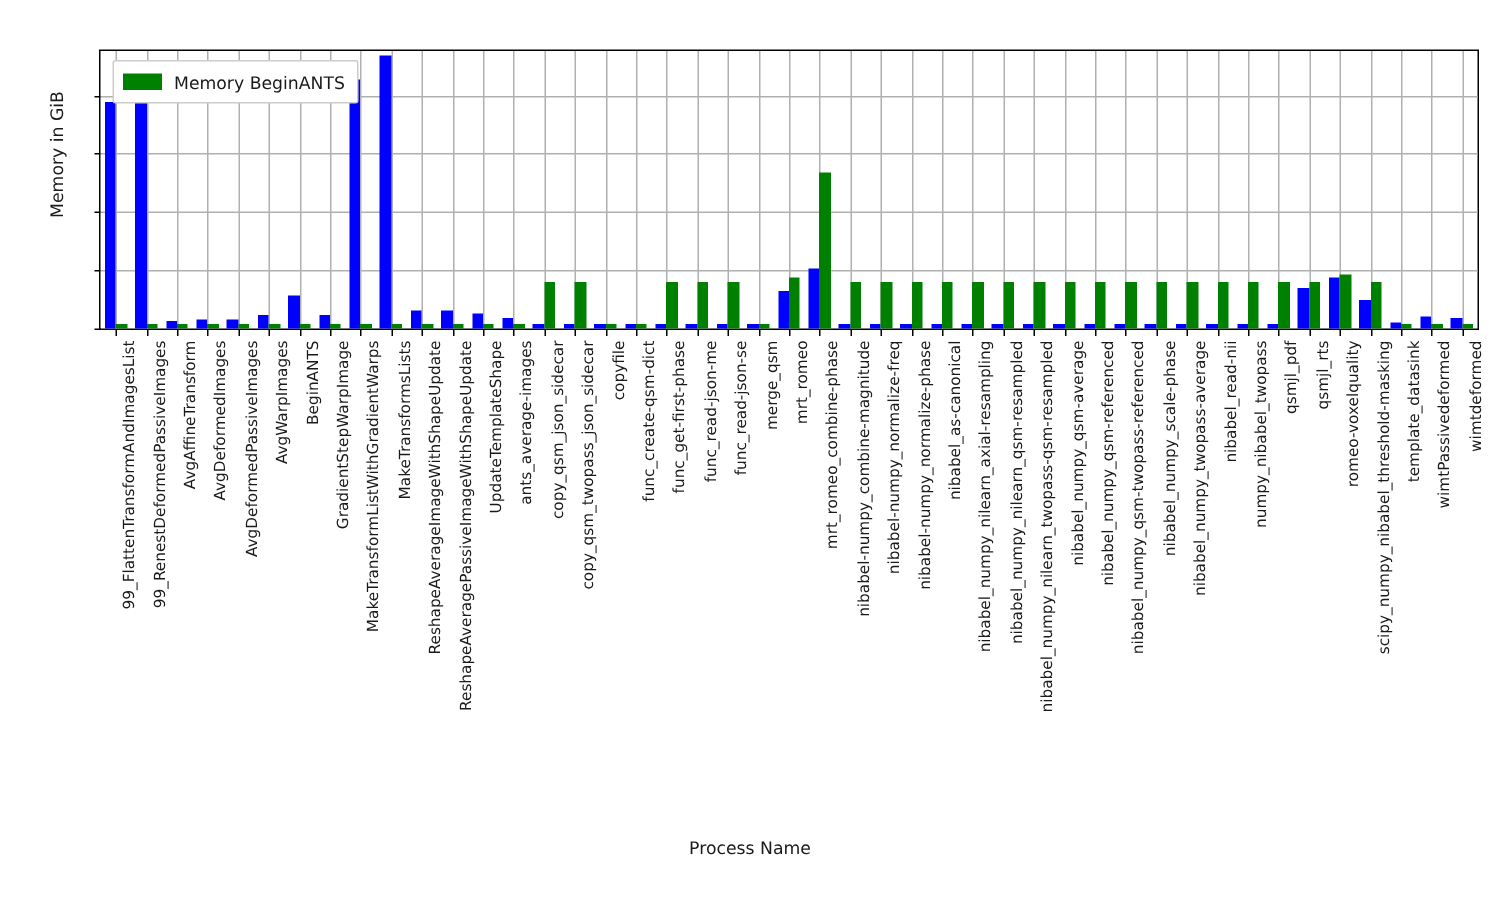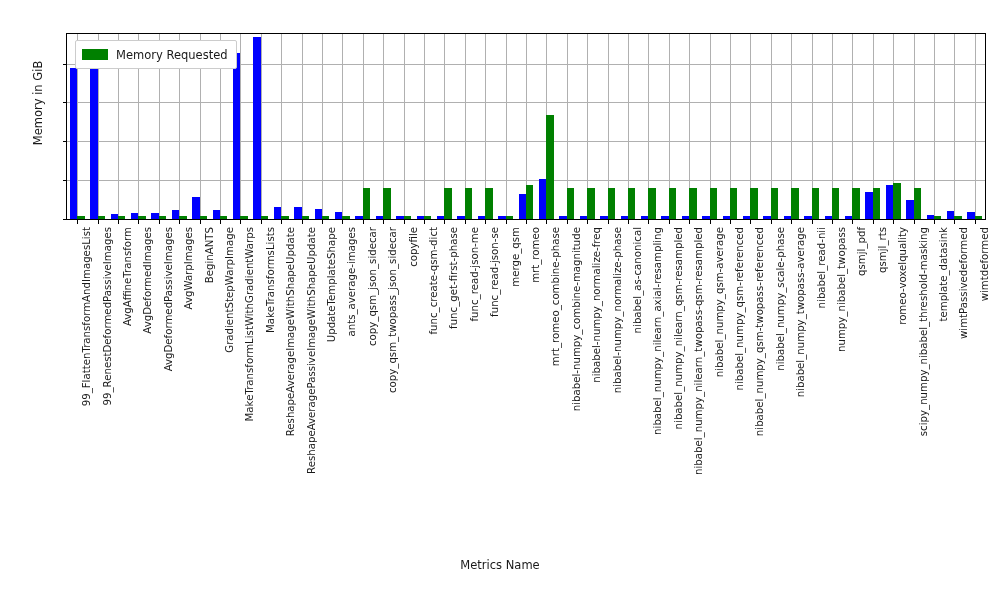--- a/index.html
+++ b/index.html
@@ -300,19 +300,19 @@
         <div class="xtlabel" style="left: 871px;">template_datasink</div>
         <div class="xtickmark" style="left: 887px;"></div>
         <div class="xtlabel" style="left: 891.4px;">wimtPassivedeformed</div>
         <div class="xtickmark" style="left: 908px;"></div>
         <div class="xtlabel" style="left: 911.8px;">wimtdeformed</div>
       </div>
 
     <div id="legend">
       <div class="legrow">
         <span class="legswatch g"></span>
-        <span class="legtext">Memory Requested</span>
+        <span class="legtext">Memory BeginANTS</span>
       </div>
     </div>
   </div>
 
-  <div id="xlabel">Metrics Name</div>
+  <div id="xlabel">Process Name</div>
 </div>
 
 </body></html>

